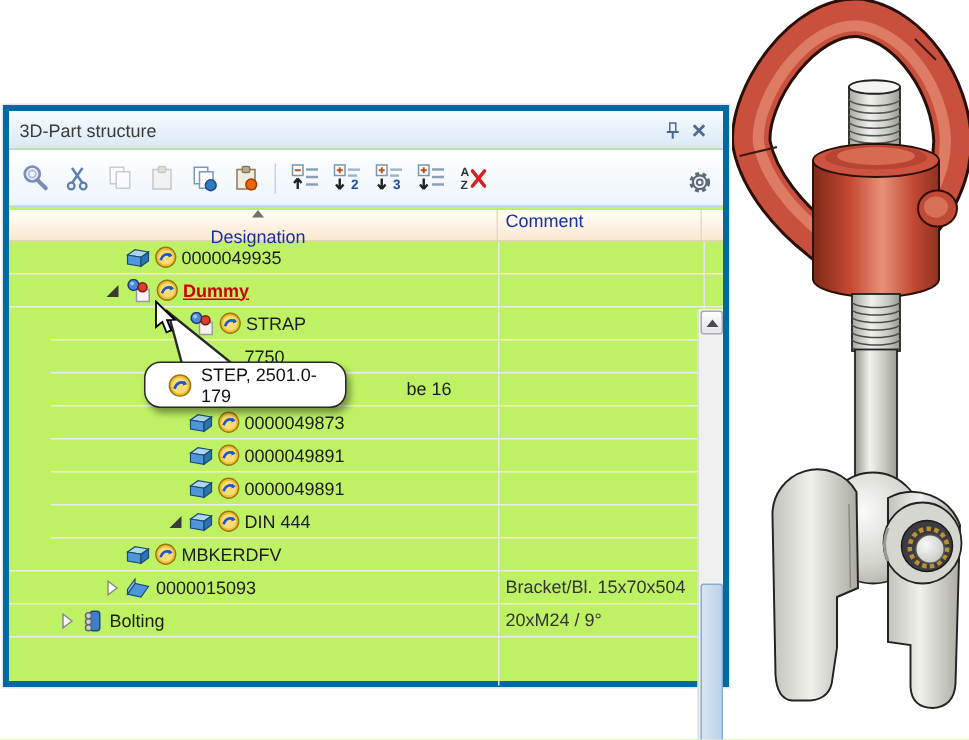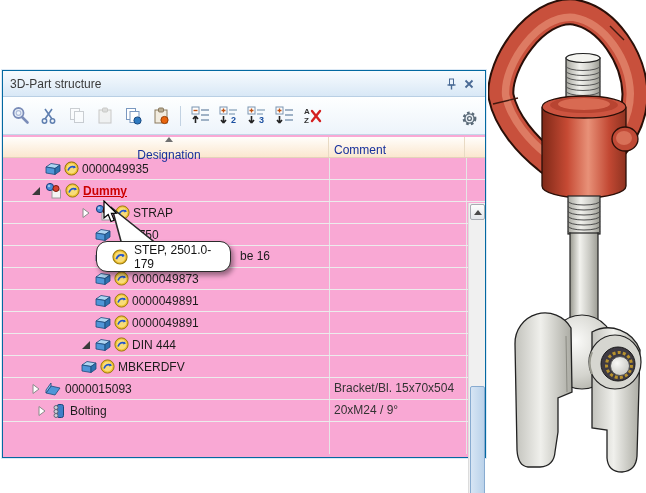--- a/index.html
+++ b/index.html
@@ -5,21 +5,21 @@
   * { box-sizing: border-box; }
   html,body { margin:0; padding:0; }
   body {
     width:646px; height:493px; position:relative; overflow:hidden;
     background:#ffffff; font-family:"Liberation Sans", sans-serif;
   }
 
   
   .panel {
     position:absolute; left:2px; top:70px; width:484px; height:388px;
-    background:#f9a8d4; border:1px solid #0369a1; box-shadow:0 0 0 1px #dce9f5;
+    background:#bef264; border:4px solid #0369a1; box-shadow:0 0 0 1px #dce9f5;
   }
   .titlebar {
     height:26px; display:flex; align-items:center; padding:0 7px;
     background:linear-gradient(#f7fbfe,#d9e8f6);
     border-bottom:1px solid #b9cfe4; color:#3a3a3a; font-size:12px;
   }
   .titlebar .t-title { flex:1; }
   .t-btn { width:18px; height:16px; display:flex; align-items:center; justify-content:center;
            color:#4a6a95; font-size:11px; cursor:default; }
   .toolbar {
@@ -32,26 +32,26 @@
   .disabled { opacity:.45; filter:grayscale(70%); }
   .gear-wrap { position:absolute; right:4px; top:10px; }
 
   
   .grid { position:absolute; left:0; top:66px; right:0; bottom:0; font-size:12px; }
   .hdr {
     display:flex; height:21px; color:#16309c;
     background:linear-gradient(#fffefb,#fbe7cf); border-bottom:1px solid #e3d2ba;
   }
   .hdr .c1 { width:326px; border-right:1px solid #e8dac4; display:flex; align-items:center; padding-left:7px; gap:6px;flex-direction:column; }
-  .hdr .c2 { width:136px; border-right:1px solid #e8dac4; display:flex; align-items:flex-end; padding-left:5px; }
+  .hdr .c2 { width:136px; border-right:1px solid #e8dac4; display:flex; align-items:flex-start; padding-left:5px; }
   .sort-up { width:0; height:0; border-left:4px solid transparent; border-right:4px solid transparent; border-bottom:5px solid #707070; }
   .rows { position:relative; height:307px; overflow:hidden; }
   .vline { position:absolute; top:0; bottom:11px; width:1px; background:#e6e6e6; }
   .row { position:relative; height:22px; border-bottom:1px solid #ececec; display:flex; align-items:center; color:#1c1c1c; }
-  .lvlA { padding-left:30px; } .lvlB { padding-left:24px; } .lvlC { padding-left:74px; } .lvlD { padding-left:60px; }
+  .lvlA { padding-left:30px; } .lvlB { padding-left:60px; } .lvlC { padding-left:74px;margin-left:28px; } .lvlD { padding-left:60px; }
   .exp { width:18px; flex:none; display:flex; align-items:center; justify-content:center; }
   .ric { flex:none; margin-right:3px; display:flex; align-items:center; }
   .lbl { white-space:nowrap; }
   .red-link { color:#cc0000; font-weight:bold; text-decoration:underline;text-align:center; }
   .comment-cell { position:absolute; left:331px; top:3px; color:#333; white-space:nowrap; }
   .frag { position:absolute; left:237px; top:3px; }
 
   
   .scroll { position:absolute; right:0; top:66px; width:17px; height:320px;
     background:#f0f0f0; border-left:1px solid #dcdcdc; }

